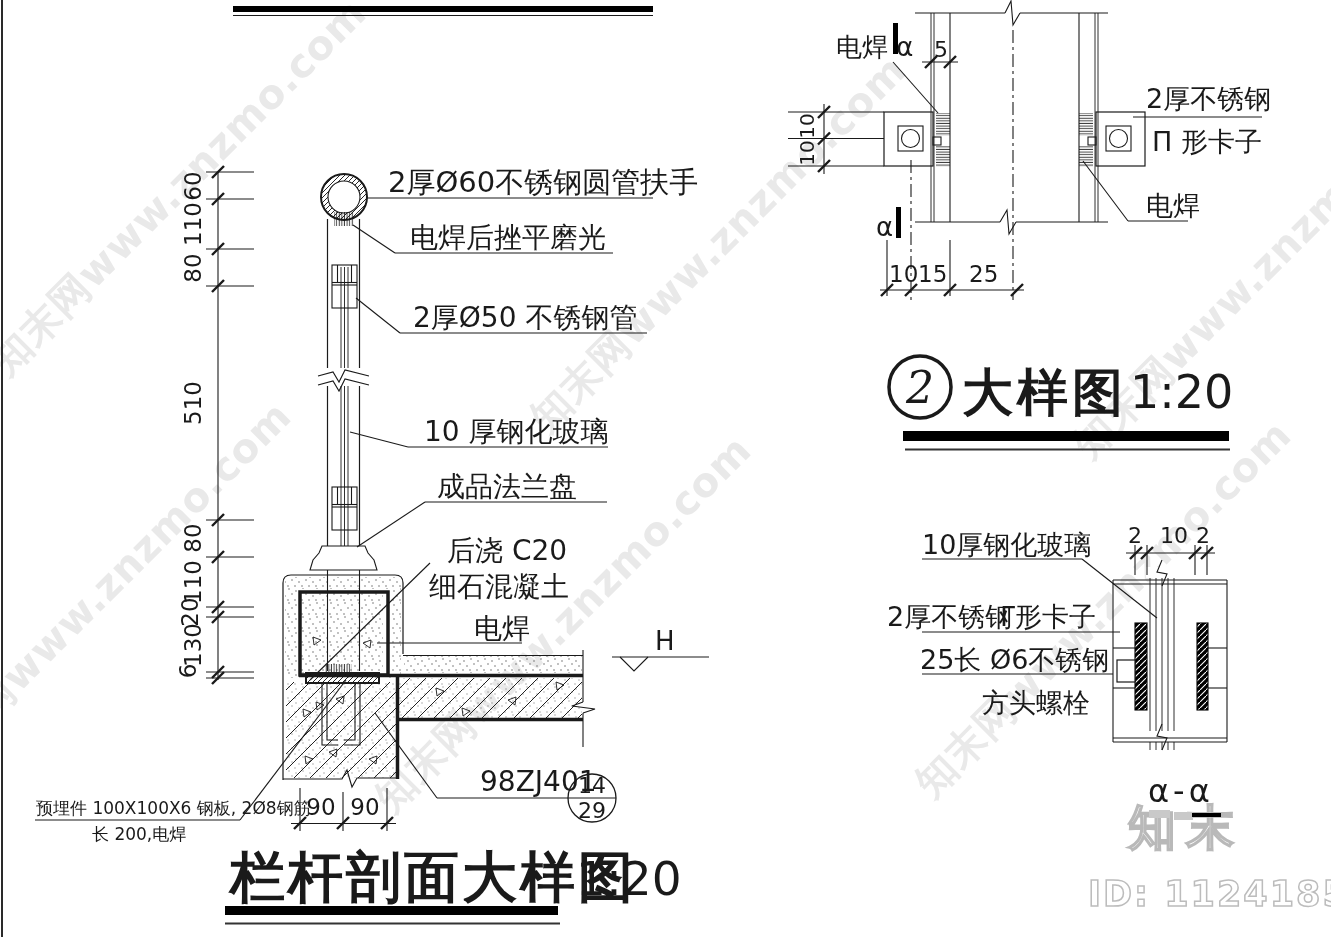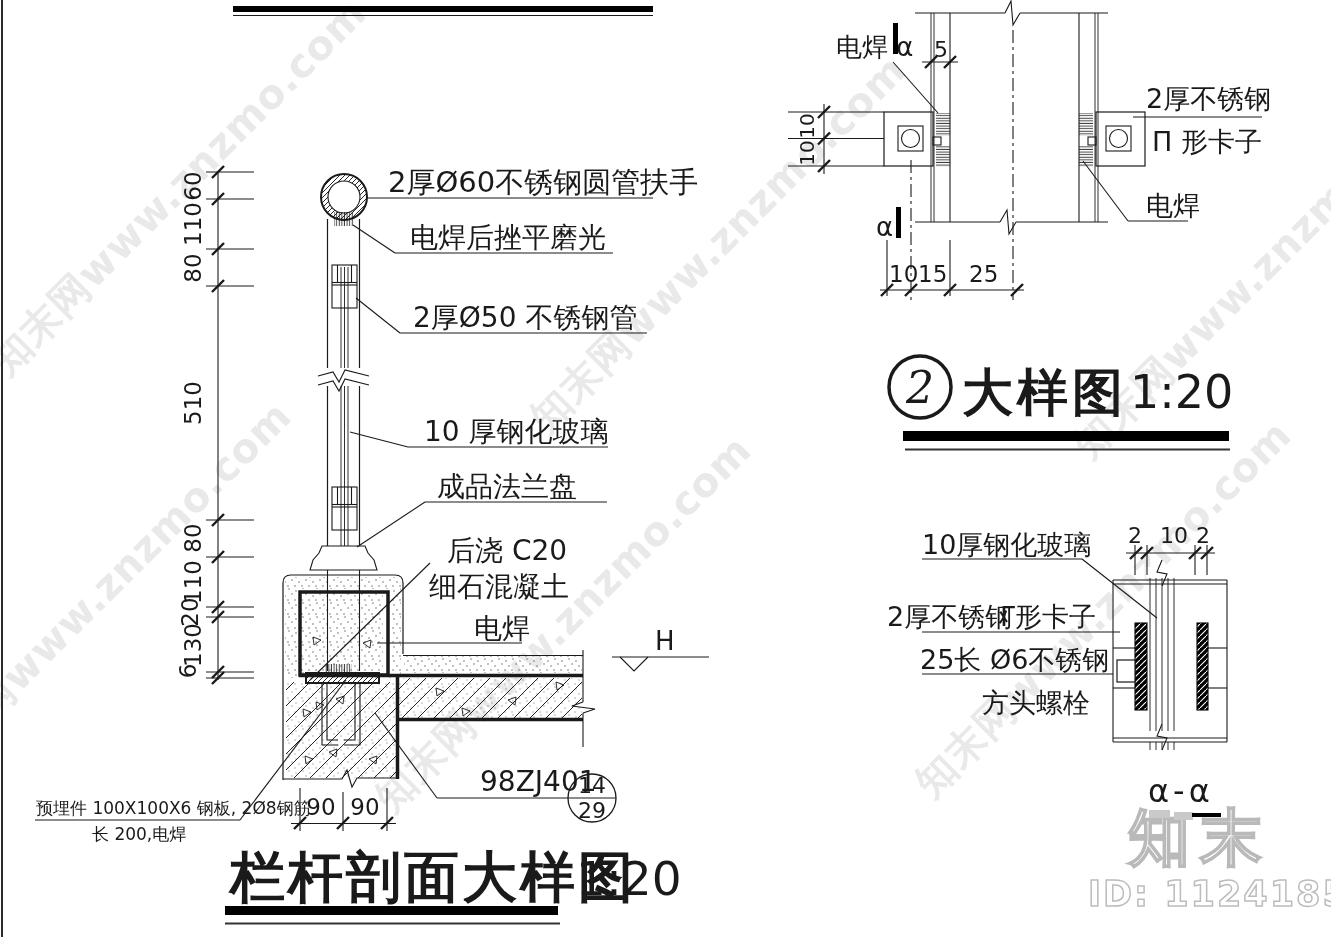--- a/index.html
+++ b/index.html
@@ -4,21 +4,21 @@
 <style>
   html,body{margin:0;padding:0;background:#fff;}
   .canvas{position:relative;width:1331px;height:937px;background:#fff;overflow:hidden;
           font-family:"DejaVu Sans","Liberation Sans",sans-serif;}
   .left-border{position:absolute;left:1px;top:0;width:2px;height:937px;background:#2a2a2a;}
   .wm{position:absolute;width:460px;text-align:center;color:#e9e9e9;font-size:40px;font-weight:bold;
       letter-spacing:1px;transform:translate(-50%,-50%) rotate(-45deg);white-space:nowrap;
       pointer-events:none;user-select:none;}
   svg{position:absolute;left:0;top:0;}
   svg text{fill:#1a1a1a;}
-  .logo{position:absolute;left:1128px;top:796px;font-size:62px;font-weight:bold;letter-spacing:10px;
+  .logo{position:absolute;left:1128px;top:796px;font-size:48px;font-weight:bold;letter-spacing:10px;
         color:#fff;-webkit-text-stroke:1.6px #b9b9b9;white-space:nowrap;}
   .logo-mark{position:absolute;}
   .m1{left:1149px;top:810px;width:21px;height:8px;background:#c9c9c9;}
   .m2{left:1174px;top:812px;width:19px;height:8px;background:#c9c9c9;}
   .m3{left:1192px;top:813px;width:29px;height:4px;background:#000;}
   .idtag{position:absolute;left:1088px;top:874px;font-size:35px;font-weight:bold;letter-spacing:2px;
          color:#fff;-webkit-text-stroke:1.5px #bcbcbc;white-space:nowrap;}
 </style>
 </head>
 <body>

